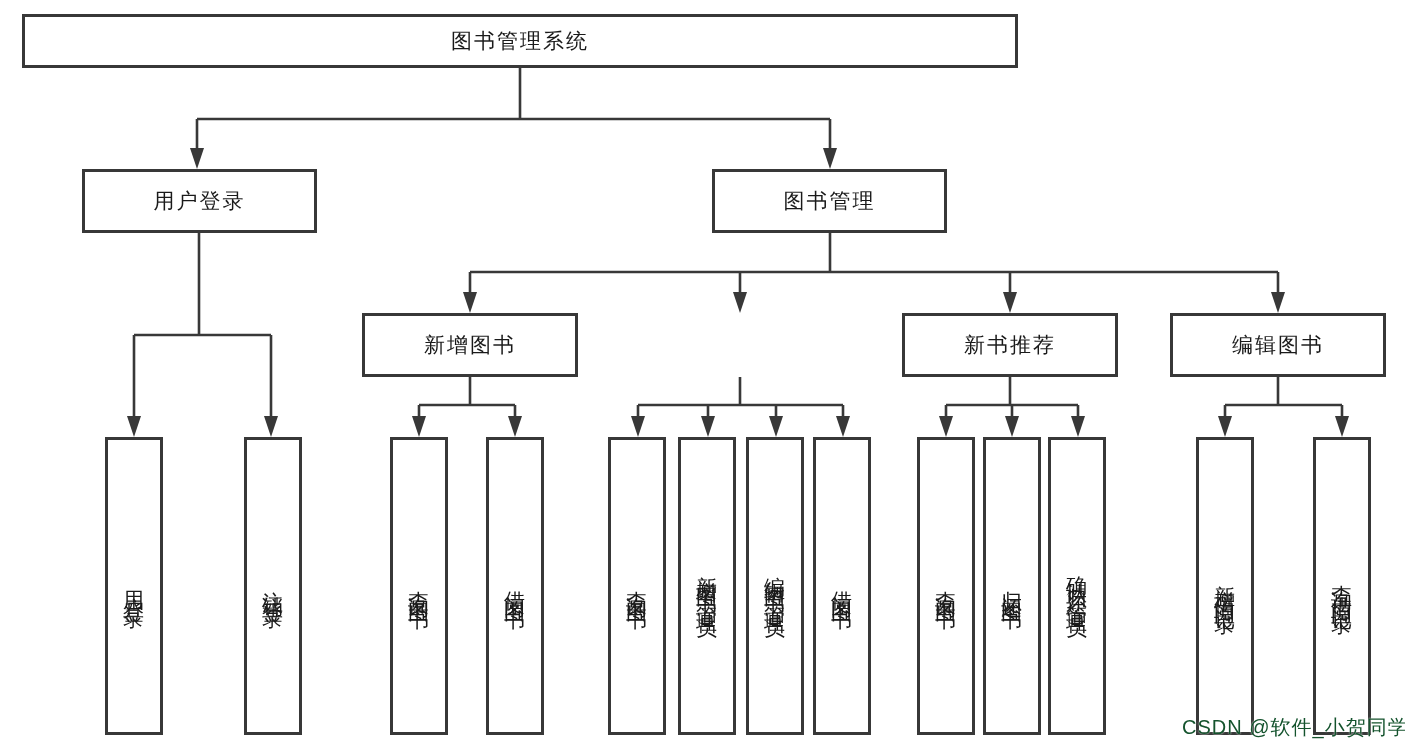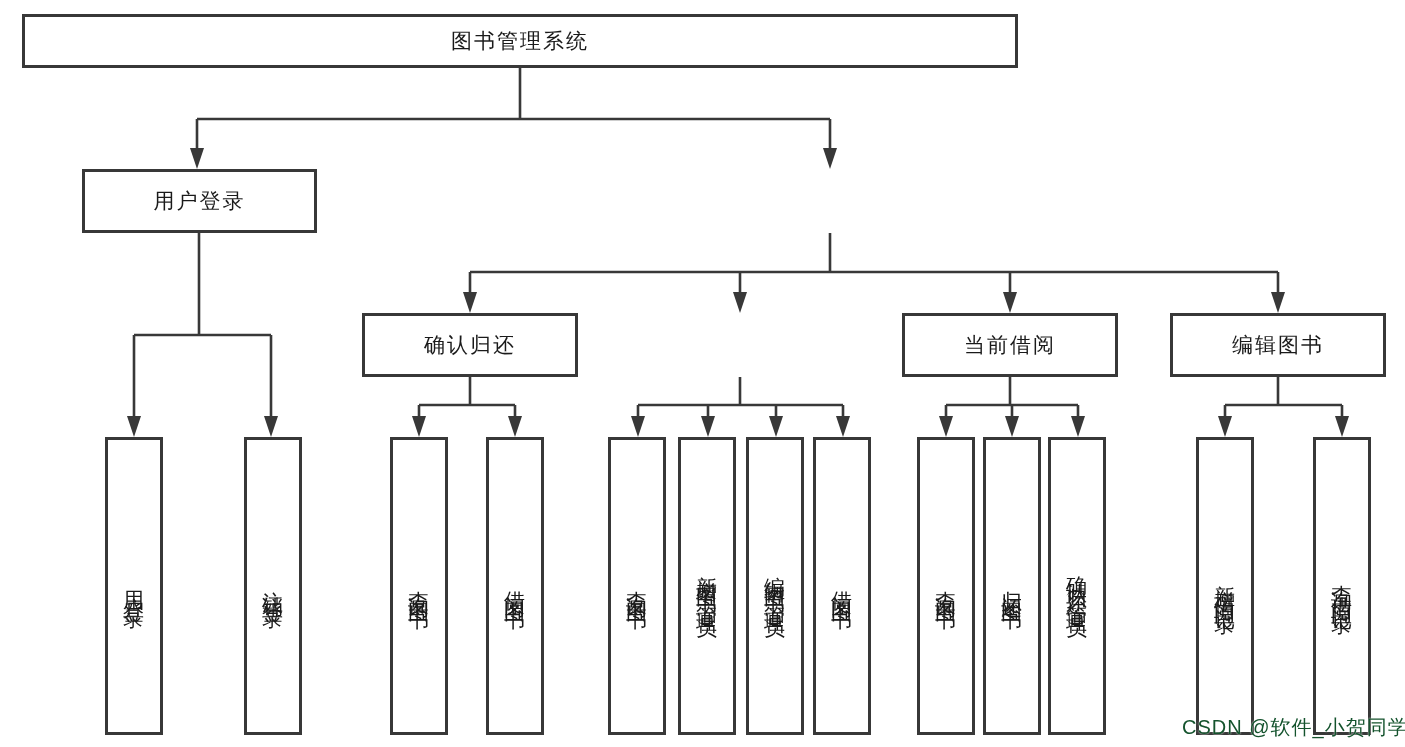--- a/index.html
+++ b/index.html
@@ -121,23 +121,24 @@
       <polygon points="1005,416 1019,416 1012,437"></polygon>
       <polygon points="1071,416 1085,416 1078,437"></polygon>
       <polygon points="1218,416 1232,416 1225,437"></polygon>
       <polygon points="1335,416 1349,416 1342,437"></polygon>
     </g>
   </svg>
 
   <div class="node hnode root-box">图书管理系统</div>
 
   <div class="node hnode l2-user">用户登录</div>
+  <div class="node hnode l2-book">图书管理</div>
 
-  <div class="node hnode l3 l3-new">确认归还</div>
-  <div class="node hnode l3 l3-current">当前借阅</div>
+  <div class="node hnode l3 l3-new">新增图书</div>
+  <div class="node hnode l3 l3-current">新书推荐</div>
   <div class="node hnode l3 l3-records">编辑图书</div>
 
   <div class="node vnode leaf lf-1">
     <span class="vtext">用户登录</span>
   </div>
   <div class="node vnode leaf lf-2">
     <span class="vtext">注销登录</span>
   </div>
 
   <div class="node vnode leaf lf-3">

